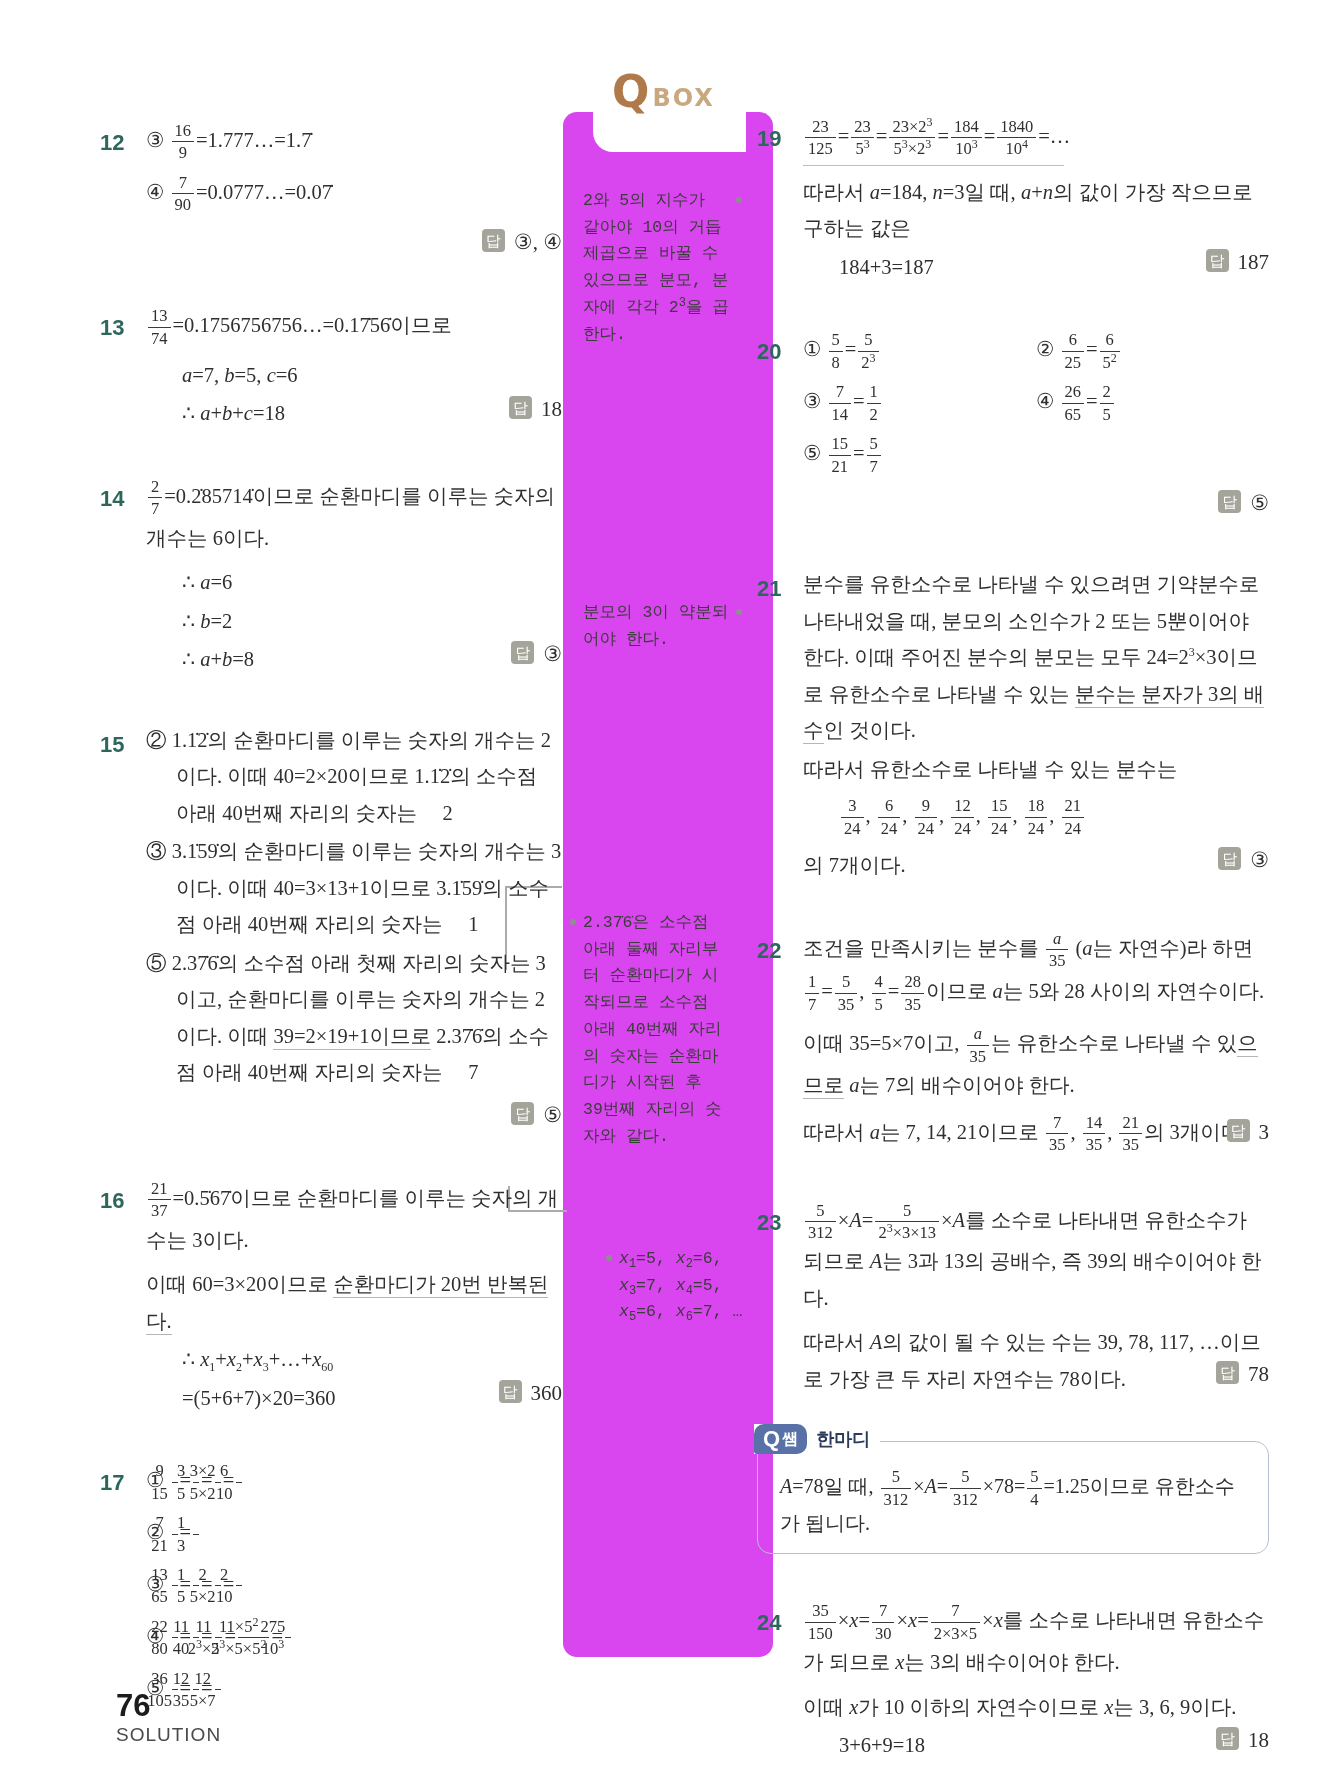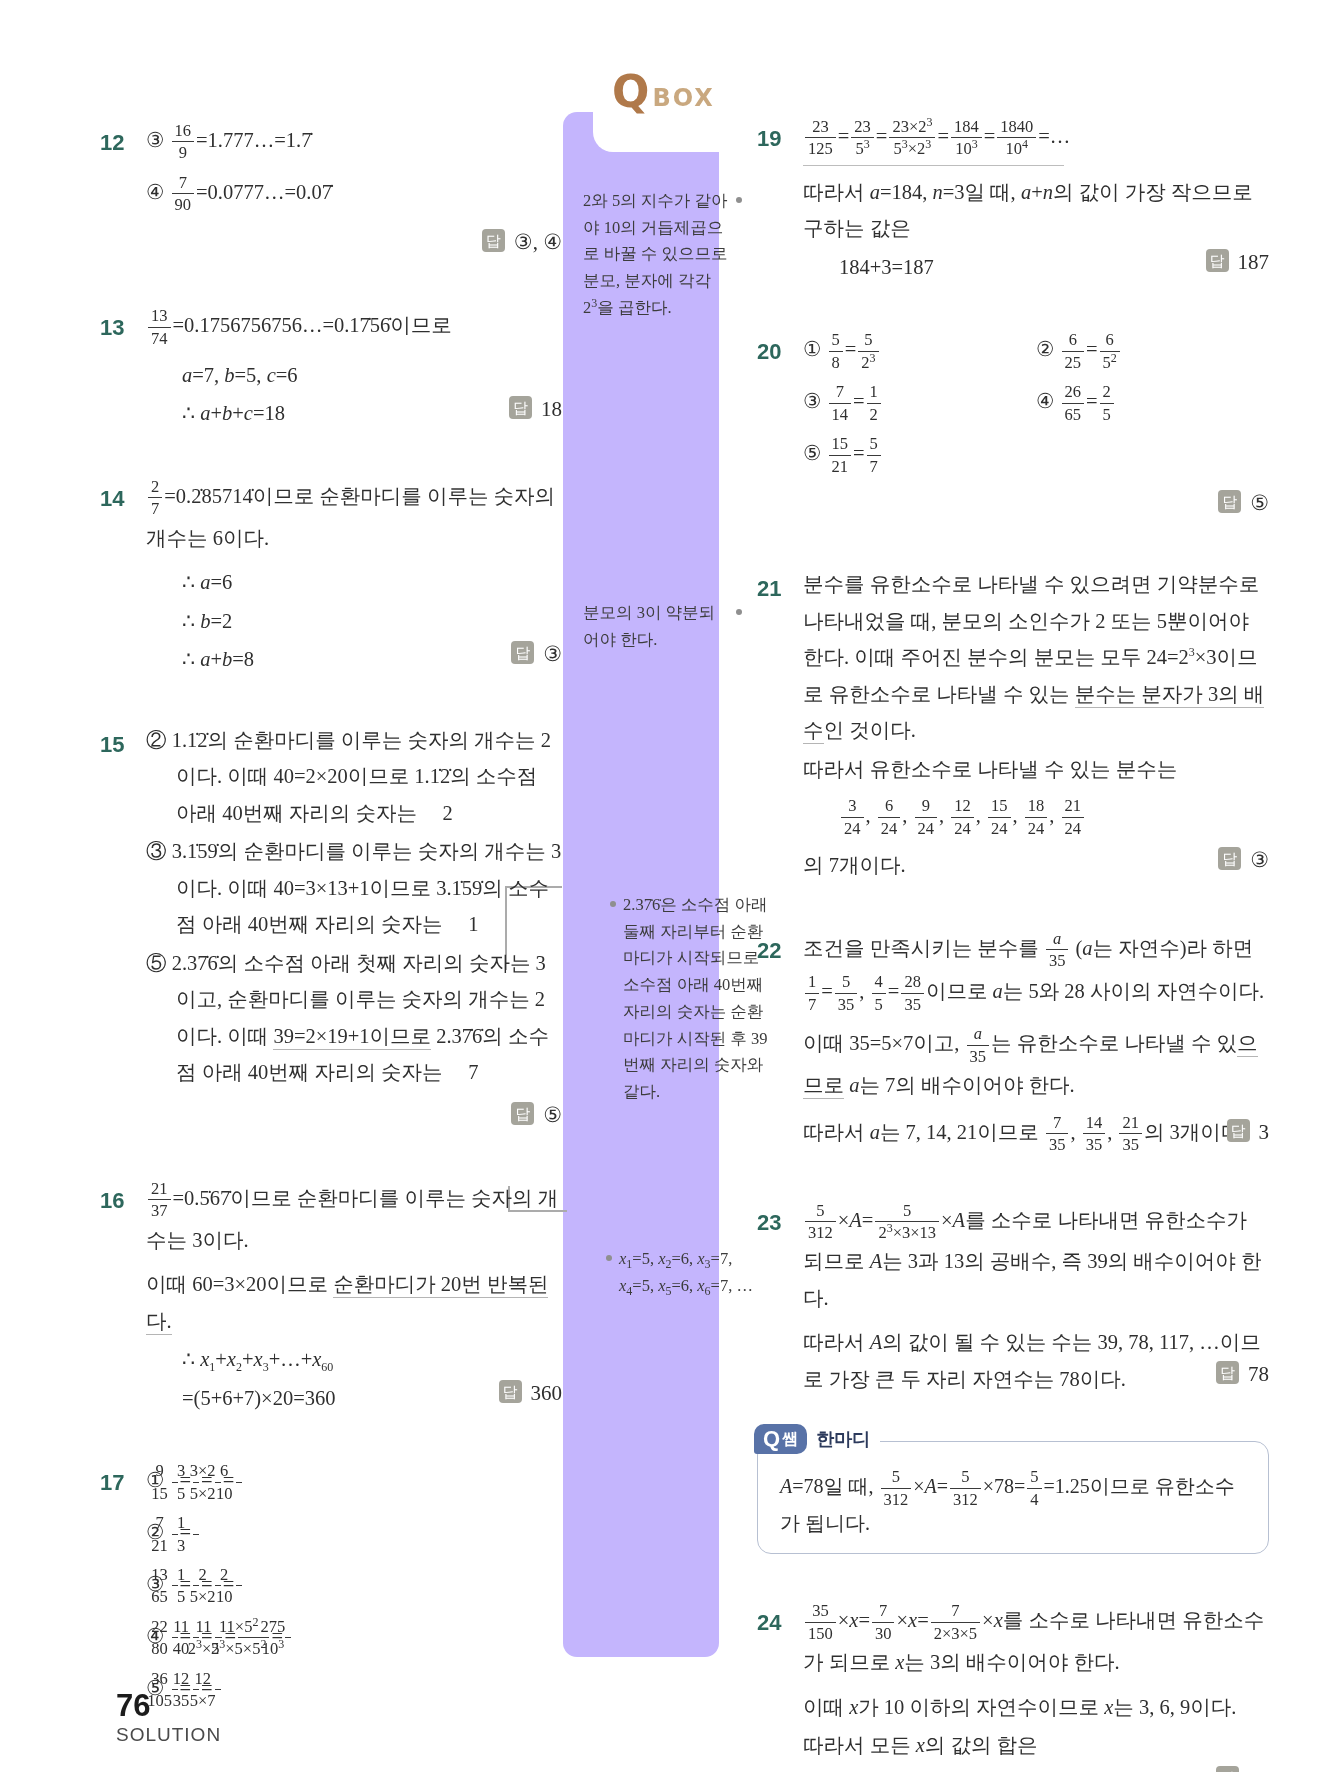--- a/index.html
+++ b/index.html
@@ -5,32 +5,32 @@
   html,body{margin:0;padding:0;}
   body{
     width:1329px;height:1772px;position:relative;background:#ffffff;
     font-family:"Liberation Serif","DejaVu Serif",serif;color:#2f2f2f;
     overflow:hidden;
   }
   
   .col-left{position:absolute;left:100px;top:112px;width:462px;}
   .col-right{position:absolute;left:757px;top:108px;width:512px;}
   
-  .panel{position:absolute;left:563px;top:112px;width:156px;height:1545px;
-    background:#c4b5fd;border-radius:14px;}
+  .panel{position:absolute;left:563px;top:112px;width:210px;height:1545px;
+    background:#d946ef;border-radius:14px;font-family:Liberation Mono, monospace;}
   .notch{position:absolute;left:30px;top:-2px;width:153px;height:42px;
     background:#ffffff;border-radius:0 0 0 20px;}
   .qbox-logo{position:absolute;left:612px;top:70px;display:flex;align-items:flex-end;
     font-family:"DejaVu Sans","Liberation Sans",sans-serif;}
   .qbox-logo .q{font-weight:800;font-size:44px;line-height:1;color:#b0794a;}
   .qbox-logo .box{font-weight:700;font-size:24px;line-height:1;color:#c9a87f;letter-spacing:2px;margin:0 0 4px 3px;}
   .note{position:absolute;left:20px;width:146px;font-size:16.5px;line-height:1.62;color:#3c3c3c;}
   .note.n1{top:76px;}
   .note.n2{top:488px;}
-  .note.n3{top:780px;margin-left:40px;}
+  .note.n3{top:798px;}
   .note.n4{top:1134px;margin-left:36px;}
   .note .cdot{position:absolute;width:6px;height:6px;border-radius:50%;background:#8f8f8f;top:9px;}
   .note.dot-right .cdot{right:-13px;}
   .note.dot-left .cdot{left:-13px;}
   .stub{position:absolute;background:#ababab;}
   
   .problem{position:relative;padding-left:46px;font-size:20.5px;line-height:1.78;margin-bottom:44px;}
   .pnum{position:absolute;left:0;top:3px;font-family:"Liberation Sans","DejaVu Sans",sans-serif;
     font-weight:bold;font-size:22px;color:#2d675c;}
   .line{position:relative;margin:2px 0;}
@@ -372,21 +372,20 @@
             <span class="fnum">35</span>
             <span class="fden">150</span>
           </span>×<i class="v">x</i>=<span class="frac">
             <span class="fnum">7</span>
             <span class="fden">30</span>
           </span>×<i class="v">x</i>=<span class="frac">
             <span class="fnum">7</span>
             <span class="fden">2×3×5</span>
           </span>×<i class="v">x</i>를 소수로 나타내면 유한소수가 되므로 <i class="v">x</i>는 3의 배수이어야 한다.</div>
         <div class="line">이때 <i class="v">x</i>가 10 이하의 자연수이므로 <i class="v">x</i>는 3, 6, 9이다.</div>
-        <div class="line">따라서 모든 <i class="v">x</i>의 값의 합은</div>
         <div class="line indent">3+6+9=18<span class="ans abs"><span class="abadge">답</span><span class="aval">18</span></span></div>
       </div>
     </div>
 </div>
 
 <div class="footer">
   <span class="pno">76</span>
   <span class="plabel">SOLUTION</span>
 </div>
 

